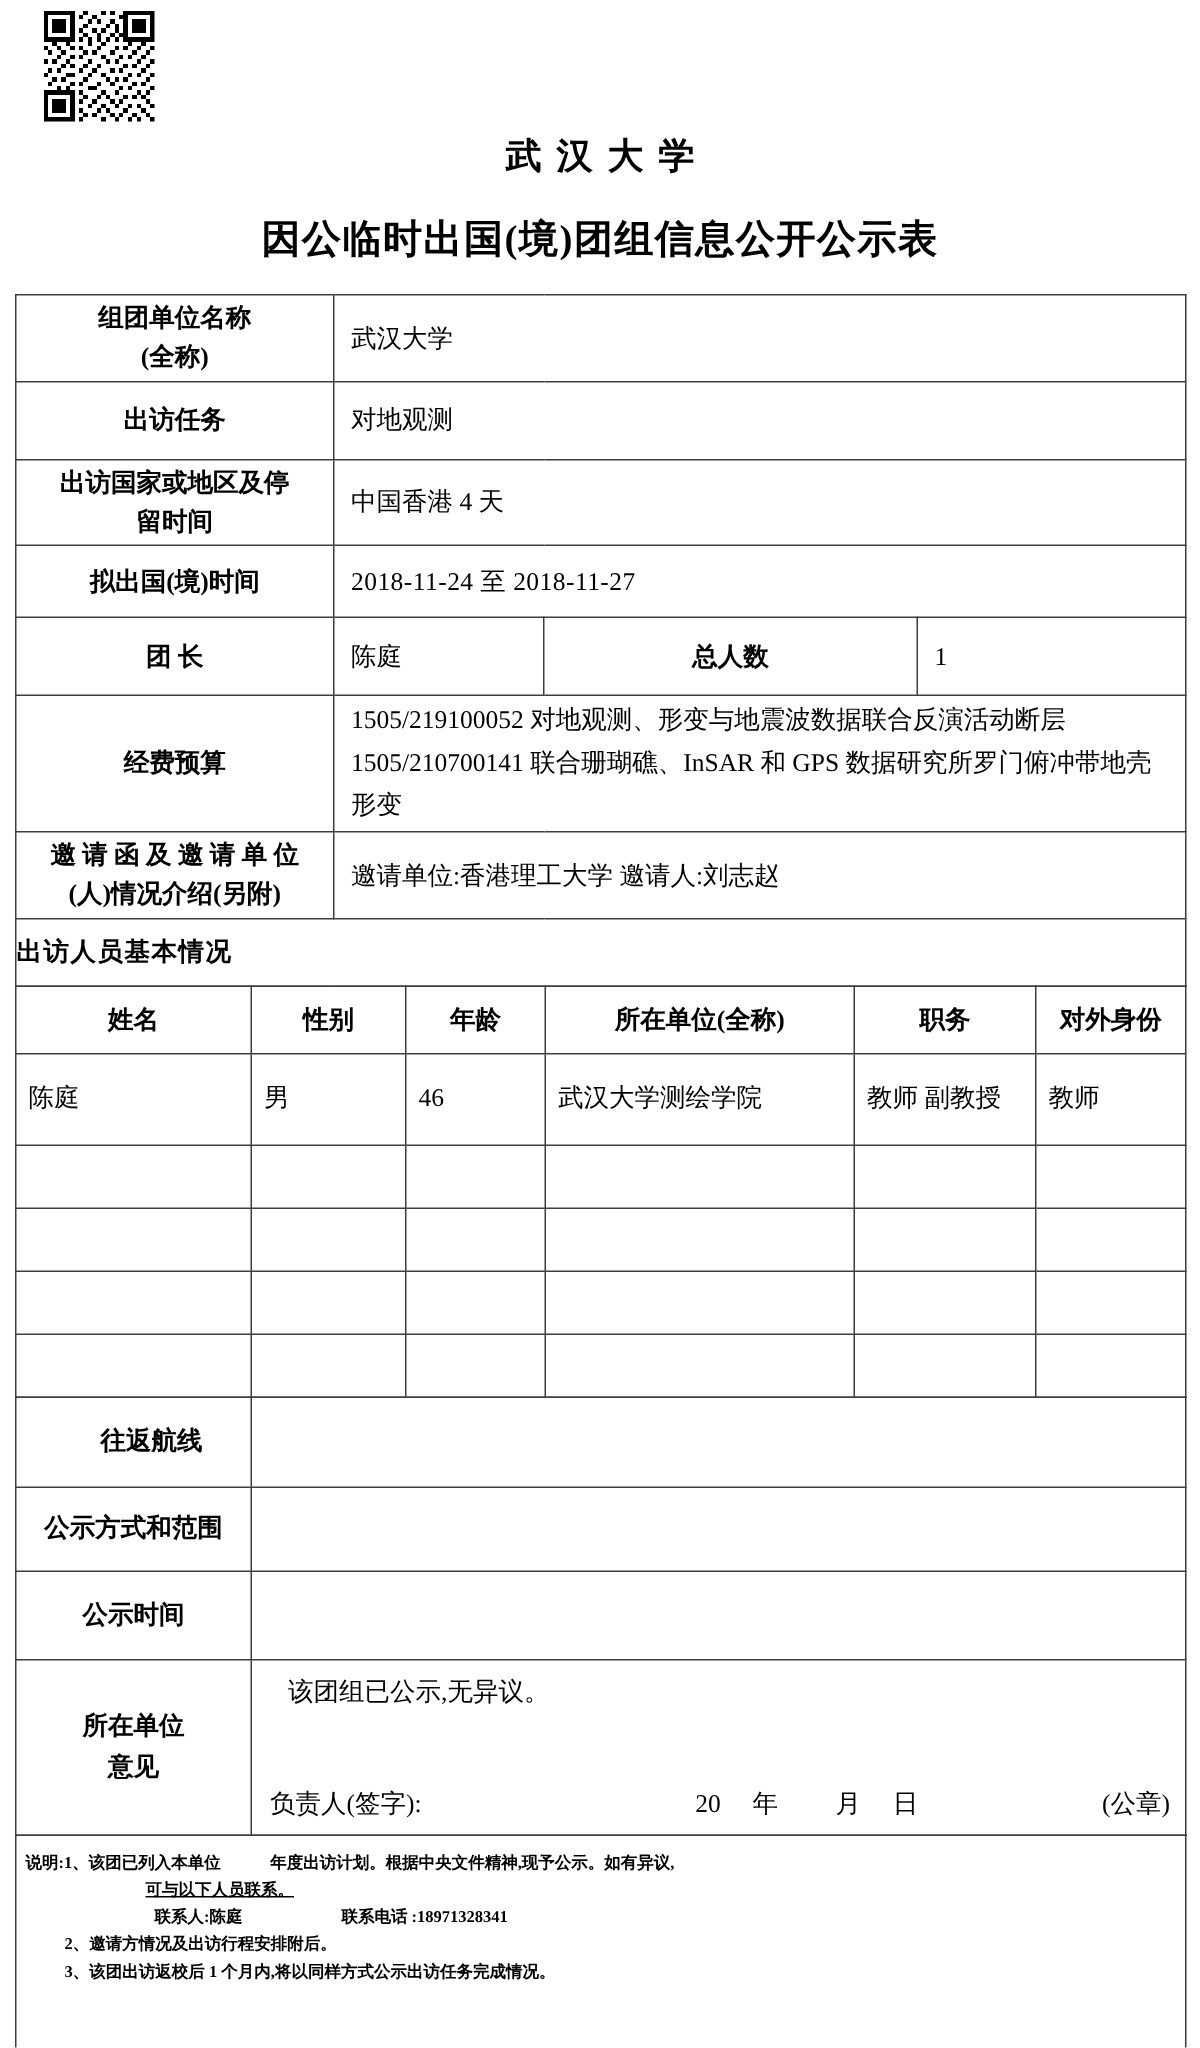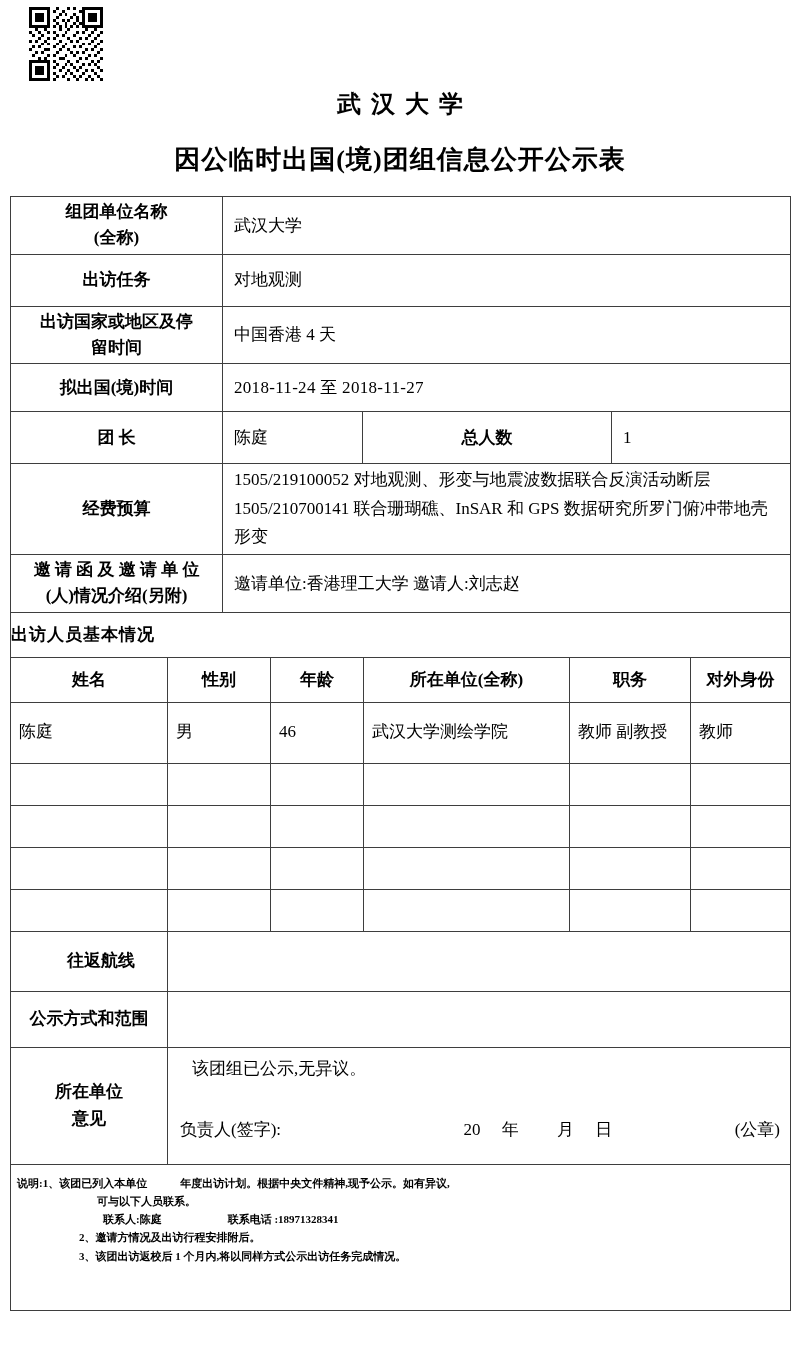--- a/index.html
+++ b/index.html
@@ -55,30 +55,30 @@
   tr.h59 td { height: 59px; }
   tr.h117 td { height: 117px; }
   tr.h146 td { height: 146px; }
   td.opinion-cell { vertical-align: top; padding: 0; }
   .opinion-inner {
     display: flex; flex-direction: column; justify-content: space-between;
     height: 115px; padding: 9px 10px 8px 12px;
   }
   .opinion-statement { padding-left: 12px; }
   .signer-line { display: flex; align-items: baseline; }
-  .signer-date { margin: 14px auto; white-space: pre; padding-left: 60px; }
+  .signer-date { margin: 0 auto; white-space: pre; padding-left: 60px; }
   .signer-seal { white-space: pre; }
   td.notes-cell { vertical-align: top; padding: 9px 10px 6px 6px; }
   .notes-line {
     font-weight: 700; font-size: 11px; line-height: 1.66;
     white-space: pre-wrap;
   }
-  .indent-a { margin-left: 80px; }
+  .indent-a { margin-left: 80px; text-decoration: underline; }
   .indent-b { margin-left: 86px; }
-  .indent-c { margin-left: 62px; }
+  .indent-c { margin-left: 26px; }
 </style>
 </head>
 <body>
 
 <div class="qr">
   <svg viewBox="0 0 25 25" width="74" height="74" shape-rendering="crispEdges">
     <rect width="25" height="25" fill="#ffffff"></rect>
     <g fill="#000000">
       <rect x="0" y="0" width="7" height="7"></rect>
         <rect x="1" y="1" width="5" height="5" fill="#fff"></rect>
@@ -217,20 +217,24 @@
       </colgroup>
     <tbody>
         <tr class="h60">
       <td class="lbl">往返航线</td>
       <td class="val"></td>
     </tr>
     <tr class="h56">
       <td class="lbl">公示方式和范围</td>
       <td class="val"></td>
     </tr>
+    <tr class="h59">
+      <td class="lbl">公示时间</td>
+      <td class="val"></td>
+    </tr>
     <tr class="h117">
       <td class="lbl">所在单位
 意见</td>
       <td class="opinion-cell">
         <div class="opinion-inner">
           <div class="opinion-statement">该团组已公示,无异议。</div>
           <div class="signer-line">
             <span class="signer-label">负责人(签字):</span>
             <span class="signer-date">20　 年　　 月　 日</span>
             <span class="signer-seal">(公章)</span>

